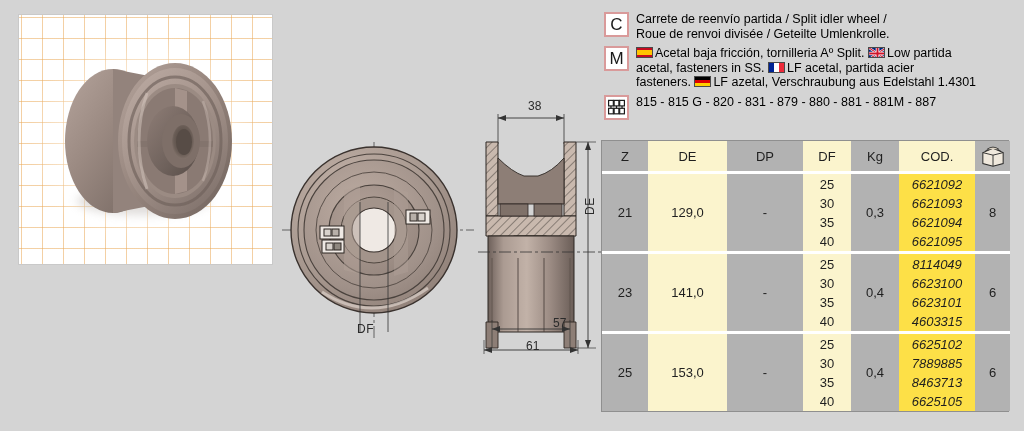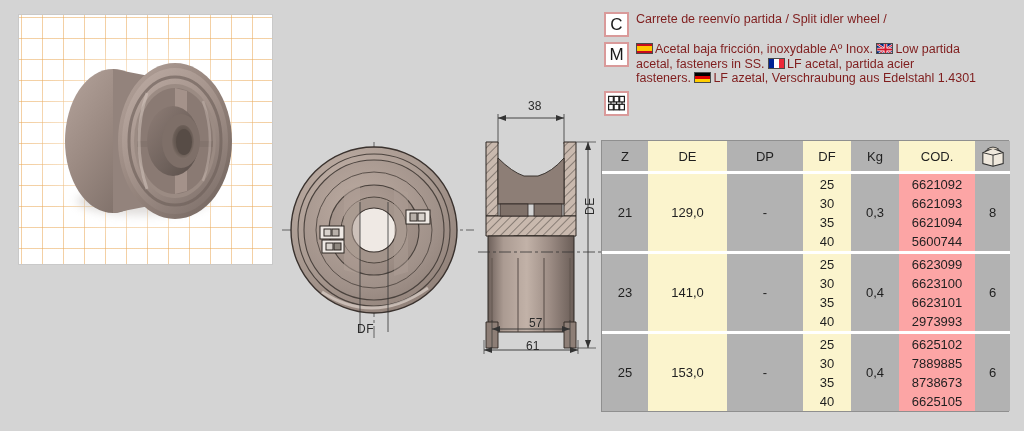--- a/index.html
+++ b/index.html
@@ -61,21 +61,21 @@
     position: absolute;
     font-size: 12px;
     color: #2b2b2b;
     font-family: "Liberation Sans", sans-serif;
   }
   .label-df {
     left: 357px; top: 322px;
     letter-spacing: 0.5px;
   }
   .label-44 { left: 528px; top: 99px; }
-  .label-57 { left: 529px; top: 316px; }
+  .label-57 { left: 553px; top: 316px; }
   .label-61 { left: 526px; top: 339px; }
   .label-de-vert {
     left: 583px; top: 215px;
     transform: rotate(-90deg);
     transform-origin: left top;
     letter-spacing: 0.5px;
   }
 
   
   .legend {
@@ -107,21 +107,21 @@
     background: #ffffff;
     border: 2px solid #d99a9a;
     display: flex;
     align-items: center;
     justify-content: center;
     margin-right: 7px;
   }
   .legend-text {
     font-size: 12.5px;
     line-height: 14.5px;
-    color: #7f1d1d;
+    color: #000000;
     padding-top: 0px;
   }
   .legend-text .ln { display: block; white-space: nowrap; }
 
   .flag {
     display: inline-block;
     width: 17px; height: 11px;
     vertical-align: -1px;
     margin-right: 2px;
     border: 1px solid #4a4a4a;
@@ -164,21 +164,21 @@
     vertical-align: middle;
     font-size: 13px;
     color: #1f1f1f;
     font-weight: normal;
     font-family: "Liberation Sans", sans-serif;
     border: none;
     padding: 0;
   }
   .c-grey  { background: #b2b2b2; }
   .c-cream { background: #fbf4cd; }
-  .c-cream-lite { background: #fca5a5; }
+  .c-cream-lite { background: #fde047; font-style: italic; }
   .hdr td { height: 30px; font-size: 14px; }
   .rowgap td { height: 3px; background: #ffffff; padding: 0; }
   .stack {
     line-height: 19px;
     font-size: 13px;
   }
   .stack div { height: 19px; }
   .col-z  { width: 46px; }
   .col-de { width: 79px; }
   .col-dp { width: 76px; }
@@ -373,28 +373,29 @@
   <div class="dim-label label-57">57</div>
   <div class="dim-label label-61">61</div>
   <div class="dim-label label-de-vert">DE</div>
 
   <div class="legend">
 
     <div class="legend-row">
       <div class="badge">C</div>
       <div class="legend-text">
         <span class="ln">Carrete de reenvío partida / Split idler wheel /</span>
+        <span class="ln">Roue de renvoi divisée / Geteilte Umlenkrolle.</span>
       </div>
     </div>
 
     <div class="legend-row">
       <div class="badge">M</div>
       <div class="legend-text">
         <span class="ln">
-          <span class="flag flag-es"></span><span>Acetal baja fricción, inoxydable Aº Inox.</span>
+          <span class="flag flag-es"></span><span>Acetal baja fricción, tornilleria Aº Split.</span>
           <span class="flag flag-uk">
             <svg width="17" height="11" viewBox="0 0 60 40" style="display:block">
               <rect width="60" height="40" fill="#00247d"></rect>
               <path d="M0,0 L60,40 M60,0 L0,40" stroke="#fff" stroke-width="8"></path>
               <path d="M0,0 L60,40 M60,0 L0,40" stroke="#cf142b" stroke-width="4"></path>
               <path d="M30,0 V40 M0,20 H60" stroke="#fff" stroke-width="13"></path>
               <path d="M30,0 V40 M0,20 H60" stroke="#cf142b" stroke-width="7"></path>
             </svg>
           </span><span>Low partida</span>
         </span>
@@ -419,20 +420,21 @@
             <rect x="2" y="13" width="6" height="7"></rect>
             <rect x="9" y="13" width="6" height="7"></rect>
             <rect x="16" y="13" width="6" height="7"></rect>
             <line x1="5" y1="10" x2="5" y2="13"></line>
             <line x1="12" y1="10" x2="12" y2="13"></line>
             <line x1="19" y1="10" x2="19" y2="13"></line>
           </g>
         </svg>
       </div>
       <div class="legend-text">
+        <span class="ln">815 - 815 G - 820 - 831 - 879 - 880 - 881 - 881M - 887</span>
       </div>
     </div>
   </div>
 
   <div class="data-table">
     <table class="tbl">
       <colgroup>
         <col class="col-z">
           <col class="col-de">
           <col class="col-dp">
@@ -476,21 +478,21 @@
               <div>35</div>
               <div>40</div>
             </div>
           </td>
           <td class="c-grey">0,3</td>
           <td class="c-cream-lite">
             <div class="stack">
               <div>6621092</div>
               <div>6621093</div>
               <div>6621094</div>
-              <div>5600744</div>
+              <div>6621095</div>
             </div>
           </td>
           <td class="c-grey">8</td>
         </tr>
         <tr class="rowgap">
             <td colspan="7"></td>
           </tr>
 
         <tr>
           <td class="c-grey">23</td>
@@ -500,24 +502,24 @@
             <div class="stack">
               <div>25</div>
               <div>30</div>
               <div>35</div>
               <div>40</div>
             </div>
           </td>
           <td class="c-grey">0,4</td>
           <td class="c-cream-lite">
             <div class="stack">
-              <div>6623099</div>
+              <div>8114049</div>
               <div>6623100</div>
               <div>6623101</div>
-              <div>2973993</div>
+              <div>4603315</div>
             </div>
           </td>
           <td class="c-grey">6</td>
         </tr>
         <tr class="rowgap">
             <td colspan="7"></td>
           </tr>
 
         <tr>
           <td class="c-grey">25</td>
@@ -529,21 +531,21 @@
               <div>30</div>
               <div>35</div>
               <div>40</div>
             </div>
           </td>
           <td class="c-grey">0,4</td>
           <td class="c-cream-lite">
             <div class="stack">
               <div>6625102</div>
               <div>7889885</div>
-              <div>8738673</div>
+              <div>8463713</div>
               <div>6625105</div>
             </div>
           </td>
           <td class="c-grey">6</td>
         </tr>
       </tbody>
     </table>
   </div>
 
 </div>

